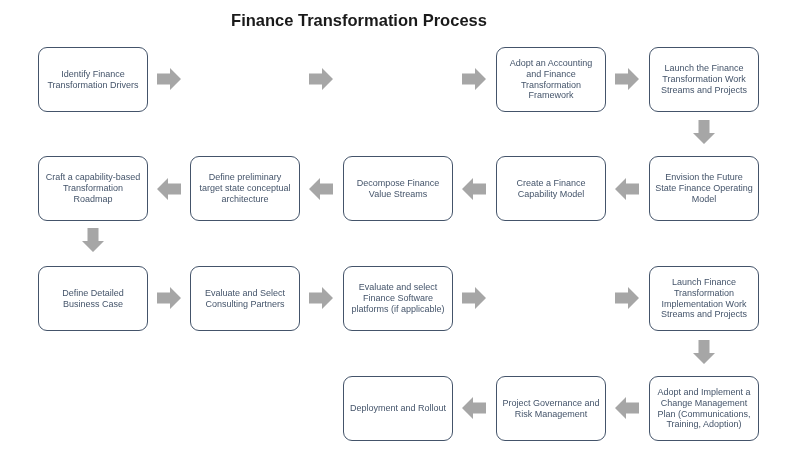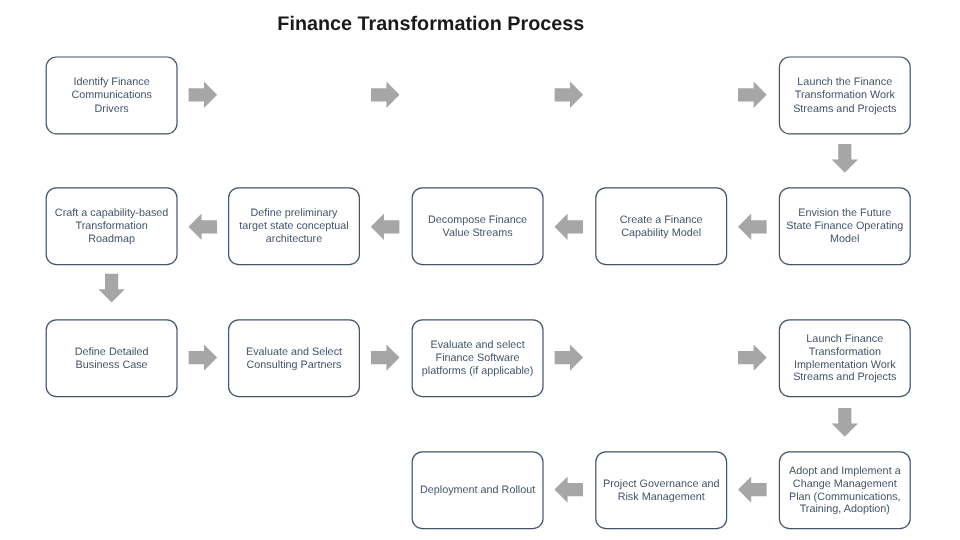--- a/index.html
+++ b/index.html
@@ -47,31 +47,34 @@
   .arr polygon { fill: #A6A6A6; }
 </style>
 </head>
 <body>
 
 <div id="stage">
 
   <h1 class="title">Finance Transformation Process</h1>
 
   <div class="box" style="left:38px;top:47px">
-    <span>Identify Finance Communications Drivers</span>
+    <span>Identify Finance Transformation Drivers</span>
   </div>
   <svg class="arr" style="left:157px;top:68px" width="24" height="22" viewBox="0 0 24 22">
       <polygon points="0,5.5 13,5.5 13,0 24,11 13,22 13,16.5 0,16.5"></polygon>
     </svg>
   <svg class="arr" style="left:309px;top:68px" width="24" height="22" viewBox="0 0 24 22">
       <polygon points="0,5.5 13,5.5 13,0 24,11 13,22 13,16.5 0,16.5"></polygon>
     </svg>
   <svg class="arr" style="left:462px;top:68px" width="24" height="22" viewBox="0 0 24 22">
       <polygon points="0,5.5 13,5.5 13,0 24,11 13,22 13,16.5 0,16.5"></polygon>
     </svg>
+  <div class="box" style="left:496px;top:47px">
+    <span>Adopt an Accounting and Finance Transformation Framework</span>
+  </div>
   <svg class="arr" style="left:615px;top:68px" width="24" height="22" viewBox="0 0 24 22">
       <polygon points="0,5.5 13,5.5 13,0 24,11 13,22 13,16.5 0,16.5"></polygon>
     </svg>
   <div class="box" style="left:649px;top:47px">
     <span>Launch the Finance Transformation Work Streams and Projects</span>
   </div>
 
   <svg class="arr" style="left:693px;top:120px" width="22" height="24" viewBox="0 0 22 24">
       <polygon points="5.5,0 16.5,0 16.5,13 22,13 11,24 0,13 5.5,13"></polygon>
     </svg>

